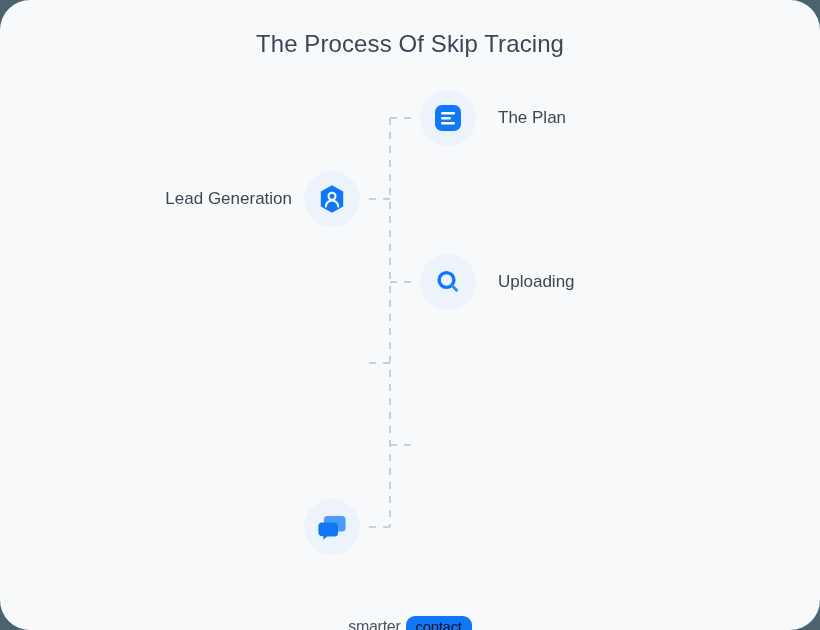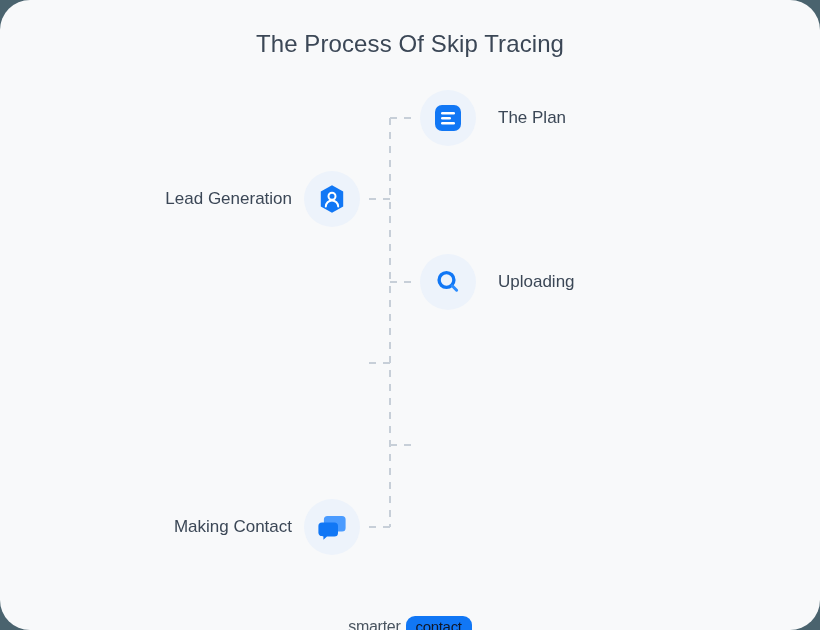--- a/index.html
+++ b/index.html
@@ -171,21 +171,20 @@
 
 
 
   <div class="node left" style="top:499px;">
     <div class="halo">
       <svg class="ic" viewBox="0 0 34 34">
         <path d="M12.5 6 H27 a3.6 3.6 0 0 1 3.6 3.6 V18 a3.6 3.6 0 0 1 -3.6 3.6 H12.5 a3.6 3.6 0 0 1 -3.6 -3.6 V9.6 A3.6 3.6 0 0 1 12.5 6 Z" fill="#4a9bff"></path>
         <path d="M7 12.4 H19.4 a3.6 3.6 0 0 1 3.6 3.6 V23 a3.6 3.6 0 0 1 -3.6 3.6 H12 l-3.6 3.2 V26.4 a3.6 3.6 0 0 1 -1.4 -0.3 A3.6 3.6 0 0 1 3.4 23 V16 A3.6 3.6 0 0 1 7 12.4 Z" fill="#1177f5"></path>
       </svg>
     </div>
-    <div class="node-label">Making Contact</div>
   </div>
 
   <div class="logo">
     <span class="logo-smarter">smarter</span>
     <span class="logo-contact">contact</span>
   </div>
 
 </div>
 
 </body></html>

